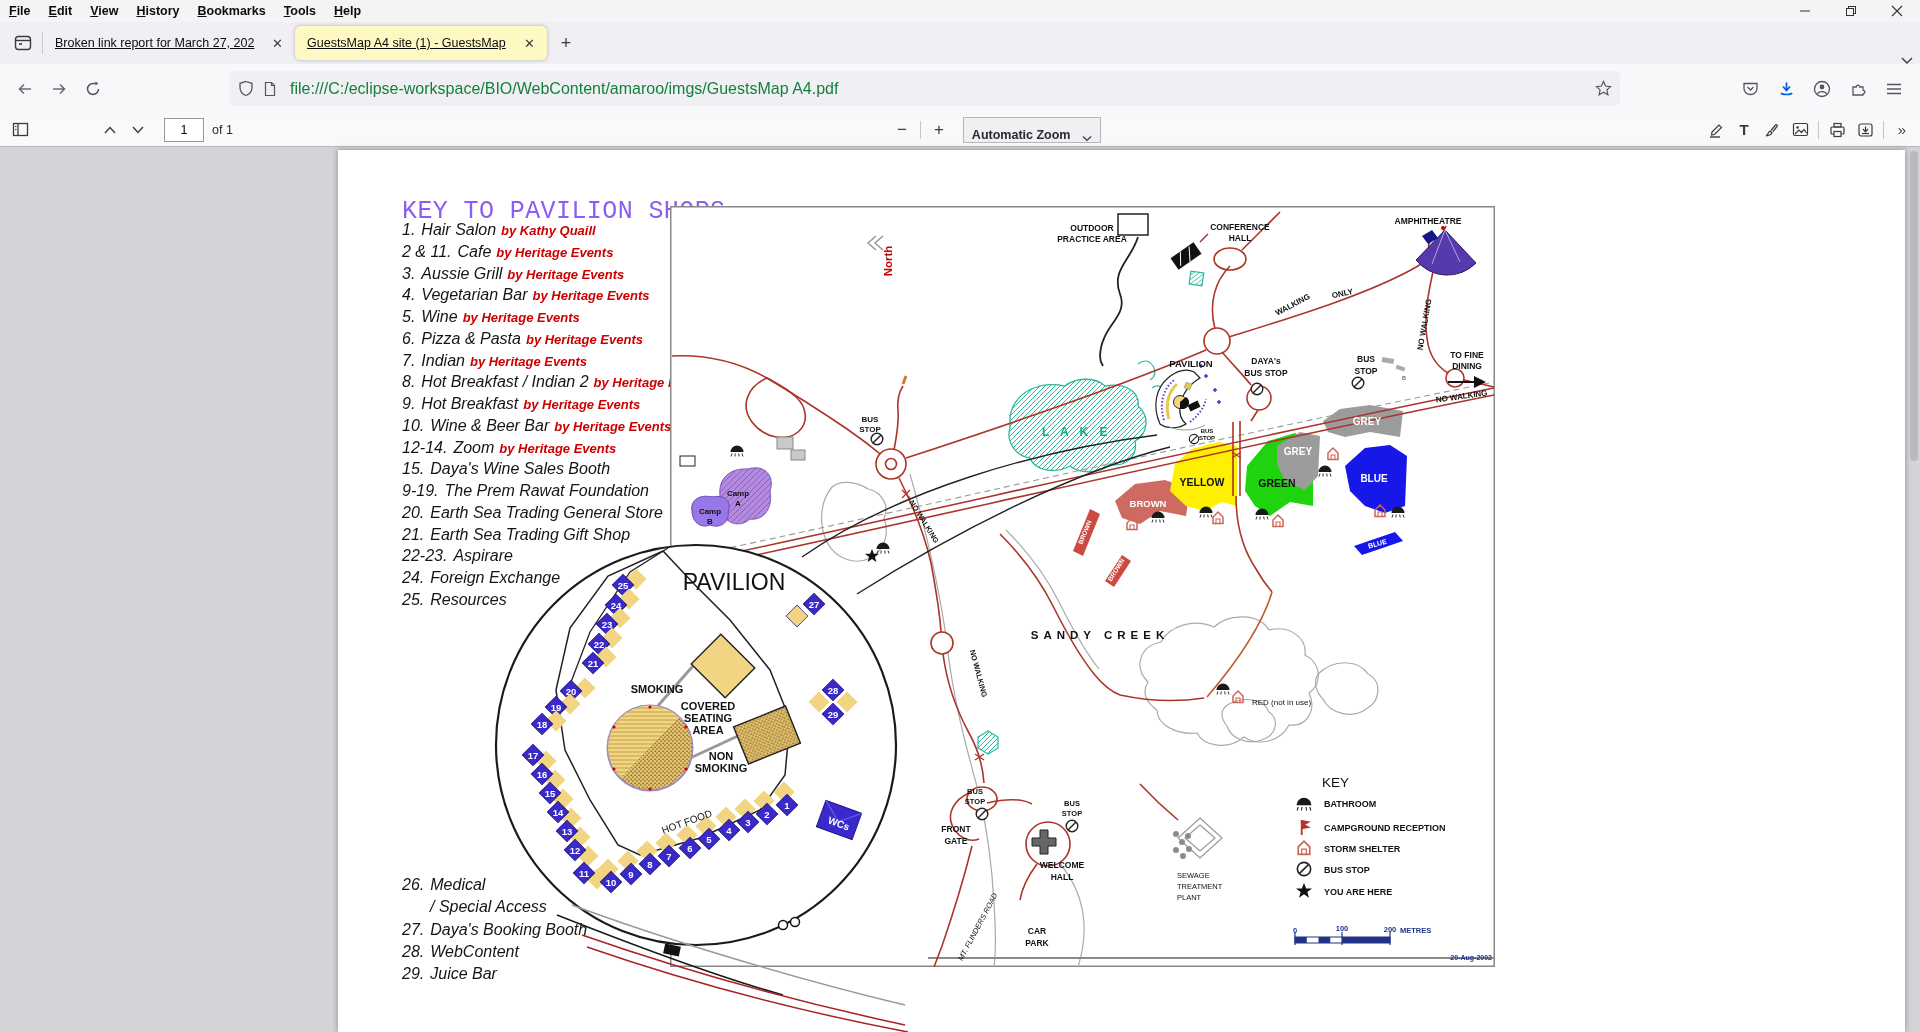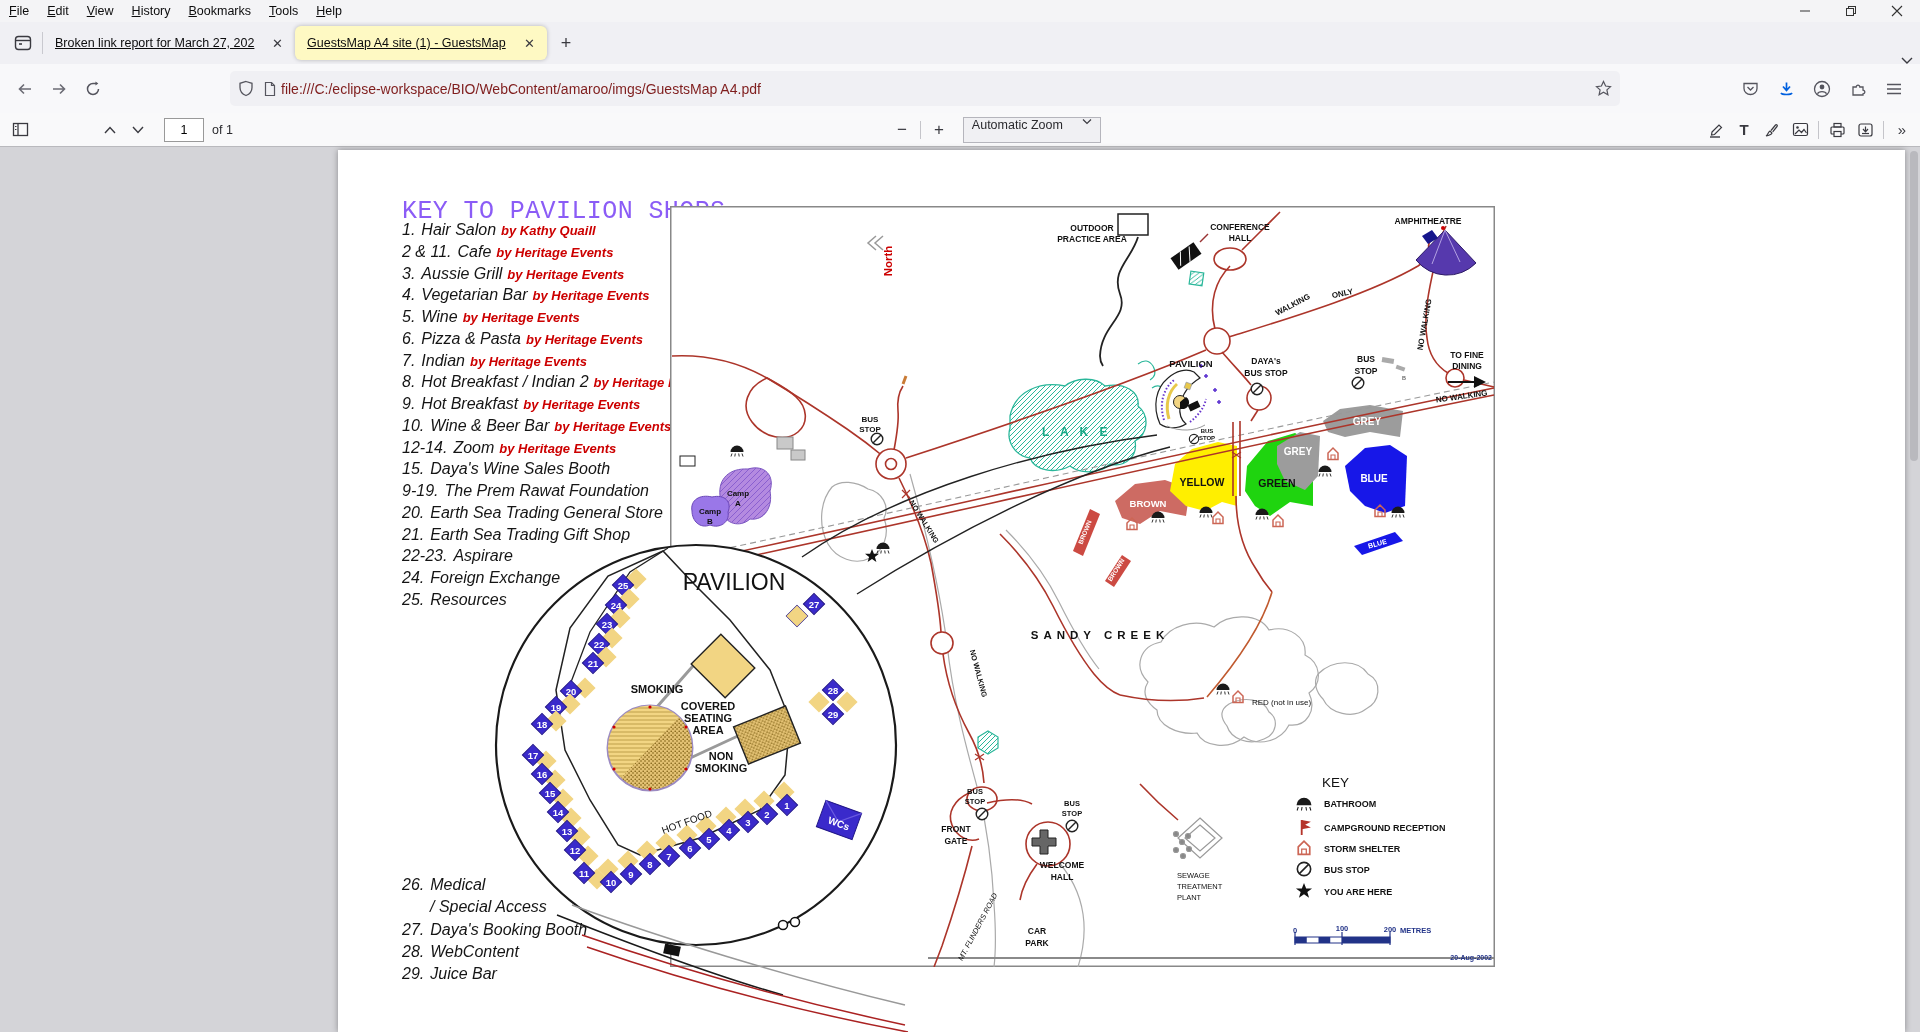--- a/index.html
+++ b/index.html
@@ -1,52 +1,52 @@
 <!DOCTYPE html>
 <html><head>
 <meta charset="utf-8">
 <style>
   html,body{margin:0;padding:0;background:#d4d4d8;}
   #app{position:relative;width:1920px;height:1032px;overflow:hidden;
        font-family:"Liberation Sans",sans-serif;color:#0c0c0d;}
   
   .menubar{position:absolute;left:0;top:0;width:100%;height:22px;background:#f4f4f6;
            display:flex;align-items:center;font-size:12.5px;}
-  .menu-item{padding:2px 9px;cursor:default;}
+  .menu-item{padding:2px 9px;cursor:default;font-weight:bold;}
   .win-controls{position:absolute;right:0;top:0;height:22px;display:flex;}
   .win-btn{width:46px;height:22px;display:flex;align-items:center;justify-content:center;color:#333;}
   .tabbar{position:absolute;left:0;top:22px;width:100%;height:42px;background:#f0f0f4;
           display:flex;align-items:flex-end;}
   .fxview{width:30px;height:34px;margin:0 4px 4px 8px;display:flex;align-items:center;justify-content:center;border-radius:4px;}
   .tab-sep{width:1px;height:22px;background:#c9c9cf;margin-bottom:10px;}
   .tab{height:34px;margin-bottom:4px;display:flex;align-items:center;padding:0 8px 0 12px;
        font-size:12.5px;border-radius:6px;max-width:232px;min-width:232px;}
   .tab.active{background:#fef9c3;box-shadow:0 0 4px rgba(0,0,0,.25);}
   .tab-label{white-space:nowrap;overflow:hidden;flex:1;text-decoration:underline;}
   .tab-close{margin-left:8px;color:#3a3a40;font-size:13px;padding:1px 4px;border-radius:3px;}
   .newtab{width:30px;height:30px;margin:0 0 6px 4px;display:flex;align-items:center;justify-content:center;
           font-size:18px;color:#3a3a40;}
   .alltabs{position:absolute;right:6px;top:30px;color:#3a3a40;}
   .navbar{position:absolute;left:0;top:64px;width:100%;height:49px;background:#f8f8fa;
           border-bottom:1px solid #e0e0e4;display:flex;align-items:center;}
   .nav-btn{width:34px;height:34px;display:flex;align-items:center;justify-content:center;color:#55555e;}
   .urlbar{position:absolute;left:230px;top:7px;width:1390px;height:35px;background:#f0f0f4;
           border-radius:5px;display:flex;align-items:center;padding:0 8px;box-sizing:border-box;}
-  .url-text{font-size:14px;color:#7f1d1d;margin-left:4px;flex:1;white-space:nowrap;overflow:hidden;}
+  .url-text{font-size:16px;color:#15803d;margin-left:13px;flex:1;white-space:nowrap;overflow:hidden;}
   .nav-right{position:absolute;right:8px;top:7px;display:flex;align-items:center;height:35px;}
   .nav-right .nav-btn{width:36px;}
   
   .pdfbar{position:absolute;left:0;top:113px;width:100%;height:33px;background:#f9f9fa;
           border-bottom:1px solid #b9b9bd;display:flex;align-items:center;font-size:12.5px;color:#2a2a2e;}
   .pdf-btn{width:28px;height:26px;display:flex;align-items:center;justify-content:center;color:#3a3a40;}
   .page-input{width:34px;height:20px;border:1px solid #999;background:#fff;font-size:12.5px;
               text-align:center;font-family:"Liberation Sans",sans-serif;}
   .pdf-sep{width:1px;height:18px;background:#c5c5ca;margin:0 4px;}
-  .zoom-select{height:24px;background:#f0f0f3;border:1px solid #b5b5bc;display:flex;align-items:flex-start;
-               padding:0 8px;min-width:120px;justify-content:space-between;margin-left:10px;}
+  .zoom-select{height:24px;background:#f0f0f3;border:1px solid #b5b5bc;display:flex;align-items:flex-end;
+               padding:0 8px;min-width:120px;justify-content:space-between;margin-left:10px;font-weight:bold;}
   .pdfbar-right{position:absolute;right:4px;display:flex;align-items:center;}
   
   .viewer{position:absolute;left:0;top:147px;width:100%;height:885px;background:#d4d4d8;}
   .page{position:absolute;left:338px;top:3px;width:1567px;height:882px;background:#fff;
         box-shadow:0 0 6px rgba(0,0,0,.35);}
   .scrollbar{position:absolute;right:1px;top:2px;width:10px;height:880px;}
   .scroll-thumb{position:absolute;left:1px;top:2px;width:8px;height:310px;background:#b9b9be;border-radius:4px;}
   
   #shops{position:absolute;left:64px;top:52px;}
   .shop-title{font-size:25px;letter-spacing:.4px;line-height:19px;color:#8b5cf6;font-family:Liberation Mono, monospace;}

